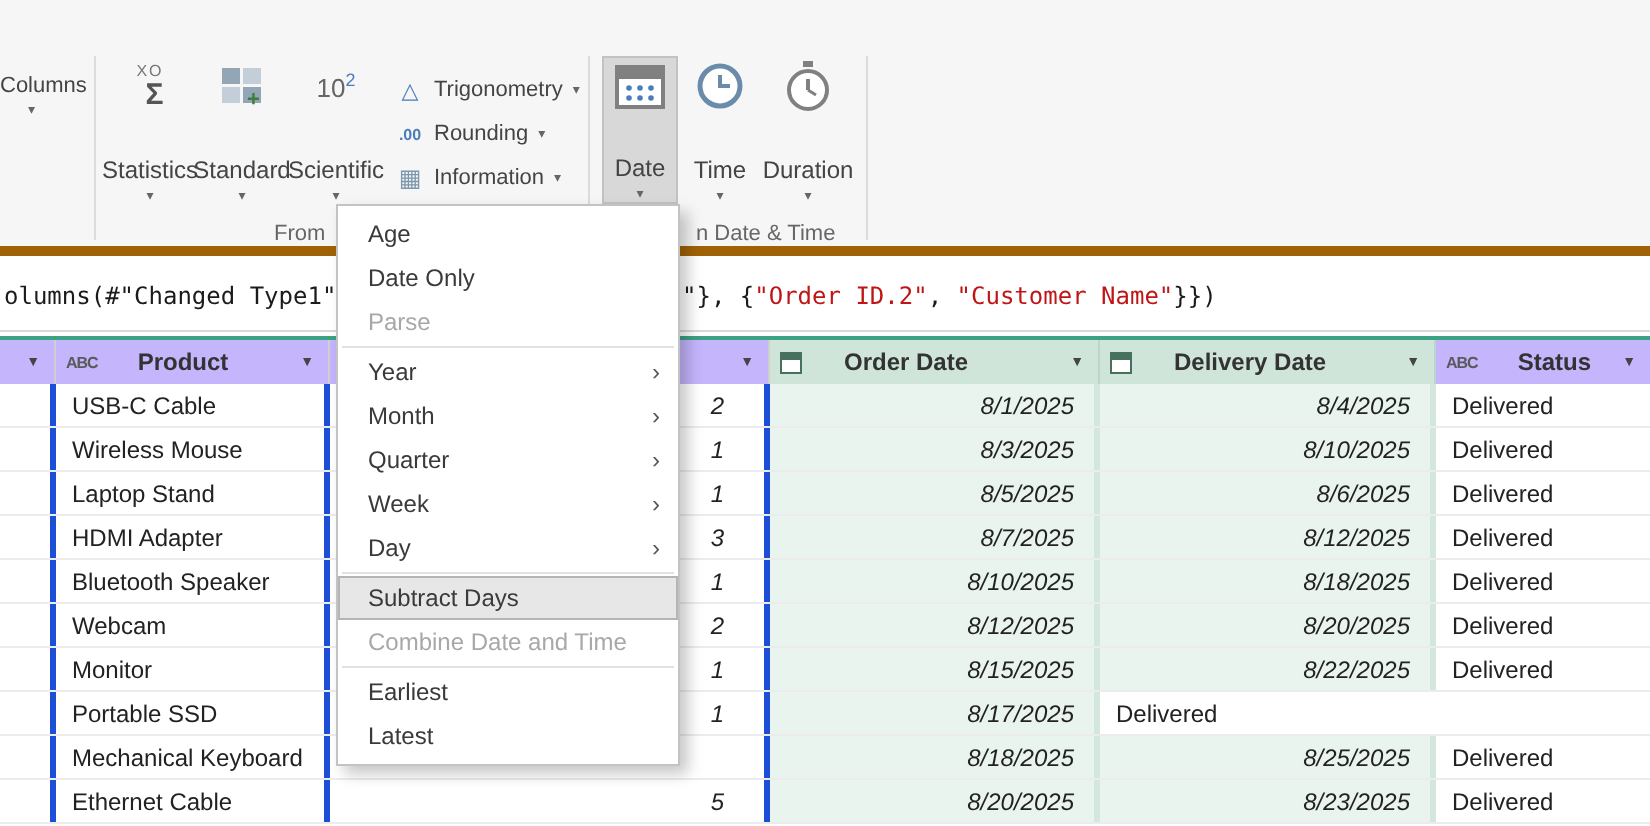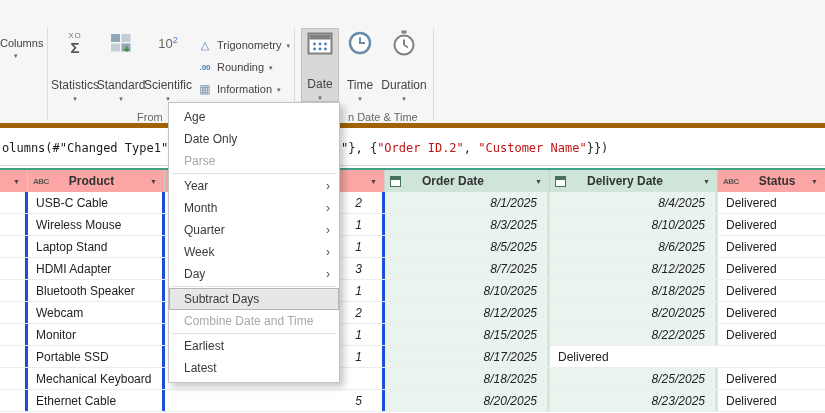--- a/index.html
+++ b/index.html
@@ -10,21 +10,21 @@
   
   .ribbon{position:absolute;left:0;top:0;width:825px;height:128px;background:#f6f6f6;border-bottom:5px solid #a16207}
   .vsep{position:absolute;top:28px;width:1px;height:92px;background:#dcdcdc}
   .columns-split{position:absolute;left:0;top:37px;display:flex;flex-direction:column;font-size:11px;color:#444;cursor:pointer}
   .columns-split .caret{margin-left:14px}
   .big-btn{position:absolute;top:28px;height:74px;display:flex;flex-direction:column;align-items:center;cursor:pointer}
   .big-btn.active{background:#d8d8d8;border:1px solid #c2c2c2}
   .icon-box{height:34px;display:flex;align-items:center;justify-content:center}
   .big-btn .lbl{font-size:12px;color:#444;white-space:nowrap;margin-top:20px}
   .caret{font-size:7px;color:#666;line-height:1;margin-top:3px}
-  .sigma{display:flex;flex-direction:column;align-items:center;line-height:1}
+  .sigma{display:flex;flex-direction:column;align-items:flex-end;line-height:1}
   .sigma .xo{font-size:8px;color:#777;letter-spacing:1px}
   .sigma .sig{font-size:15px;color:#555;font-weight:bold}
   .sci{font-size:13px;font-weight:normal;color:#666}
   .sci sup{font-size:9px;color:#4a7ebb}
   .small-btn{position:absolute;height:22px;display:flex;align-items:center;font-size:11px;color:#444;white-space:nowrap;cursor:pointer}
   .small-btn .sicon{width:18px;text-align:center;margin-right:3px;flex:none}
   .small-btn .caret{margin-left:5px;margin-top:1px}
   .si-trig{font-size:11px;color:#4a7ebb}
   .si-round{font-size:8px;font-weight:bold;color:#4a7ebb}
   .si-info{font-size:12px;color:#7d97ad}
@@ -32,21 +32,21 @@
 
   
   .formula-bar{position:absolute;left:0;top:128px;width:825px;height:38px;background:#fff;border-bottom:1px solid #d9d9d9;
     font-family:"DejaVu Sans Mono",monospace;font-size:12px;color:#1b1b1b}
   .fx-left{position:absolute;left:2px;top:13px;white-space:pre}
   .fx-right{position:absolute;left:341px;top:13px;white-space:pre}
   .fx-string{color:var(--string-red,#c01515)}
 
   
   .table{position:absolute;left:0;top:168px;width:825px}
-  .thead{display:flex;height:24px;border-top:2px solid var(--selection-line,#3da183);background:#fca5a5}
+  .thead{display:flex;height:24px;border-top:2px solid var(--selection-line,#3da183);background:#c4b5fd}
   .thcell{display:flex;align-items:center;padding:0 5px;border-right:1px solid #cfcfcf;font-weight:bold;font-size:12px;color:#333;overflow:hidden}
   .thcell.sel{background:var(--selection-header,#cfe5d9);border-right-color:#b9d6c8}
   .hname{margin-left:20px;white-space:nowrap;overflow:hidden}
   .filter{margin-left:auto;font-size:7px;color:#444;padding:0 2px;cursor:pointer;flex:none}
   .tyicon{font-size:8px;font-weight:bold;color:#5a5a5a;flex:none;letter-spacing:-0.5px}
   .calmini{flex:none;width:11px;height:11px;border:1px solid #47715f;background:#fff;margin-right:1px}
   .calmini::before{content:"";display:block;height:3px;background:#47715f}
   .c0{width:28px}.c1{width:137px}.c2{width:220px}.c3{width:165px}.c4{width:168px}.c5{flex:1;border-right:none!important}
   .trow{display:flex;height:22px;border-bottom:1px solid #ececec;background:#fff}
   .tcell{display:flex;align-items:center;padding:0 8px;border-right:3px solid #1d4ed8;font-size:12px;color:#222;white-space:nowrap;overflow:hidden}

